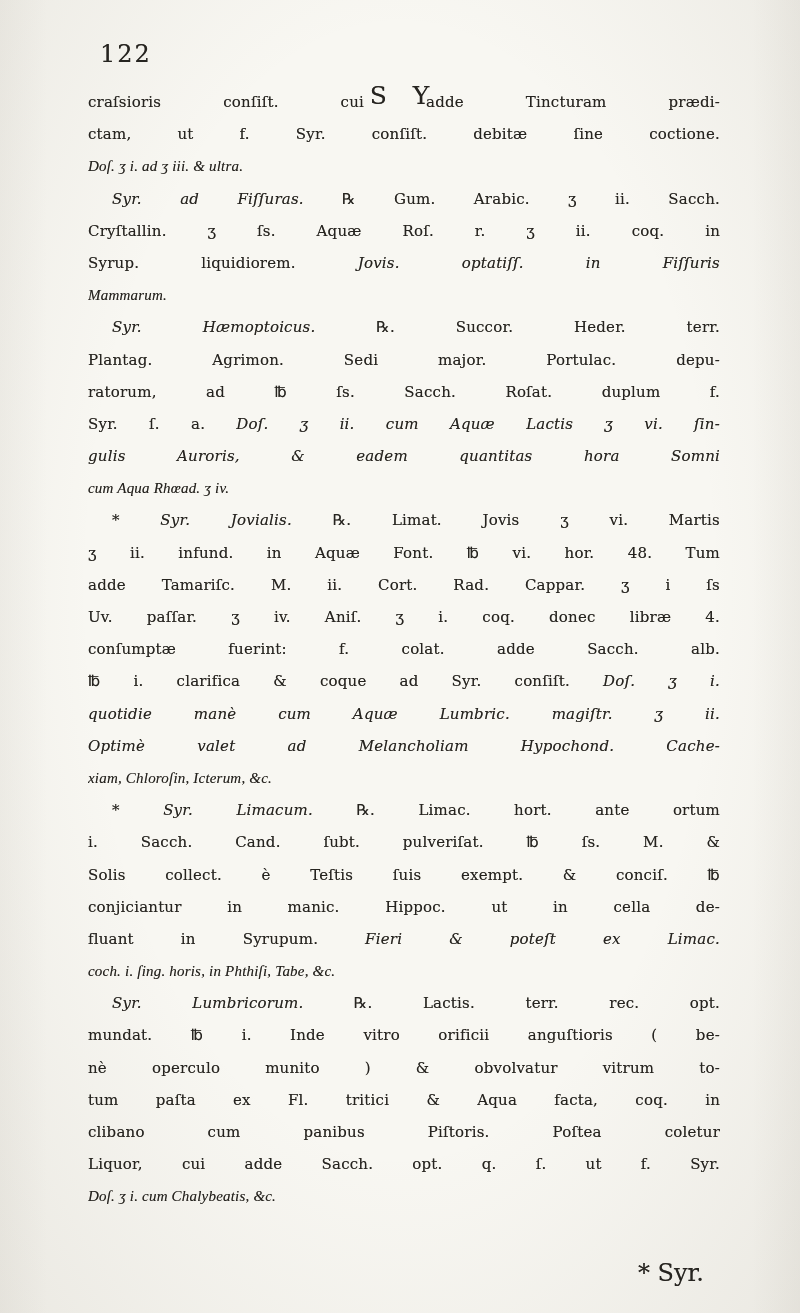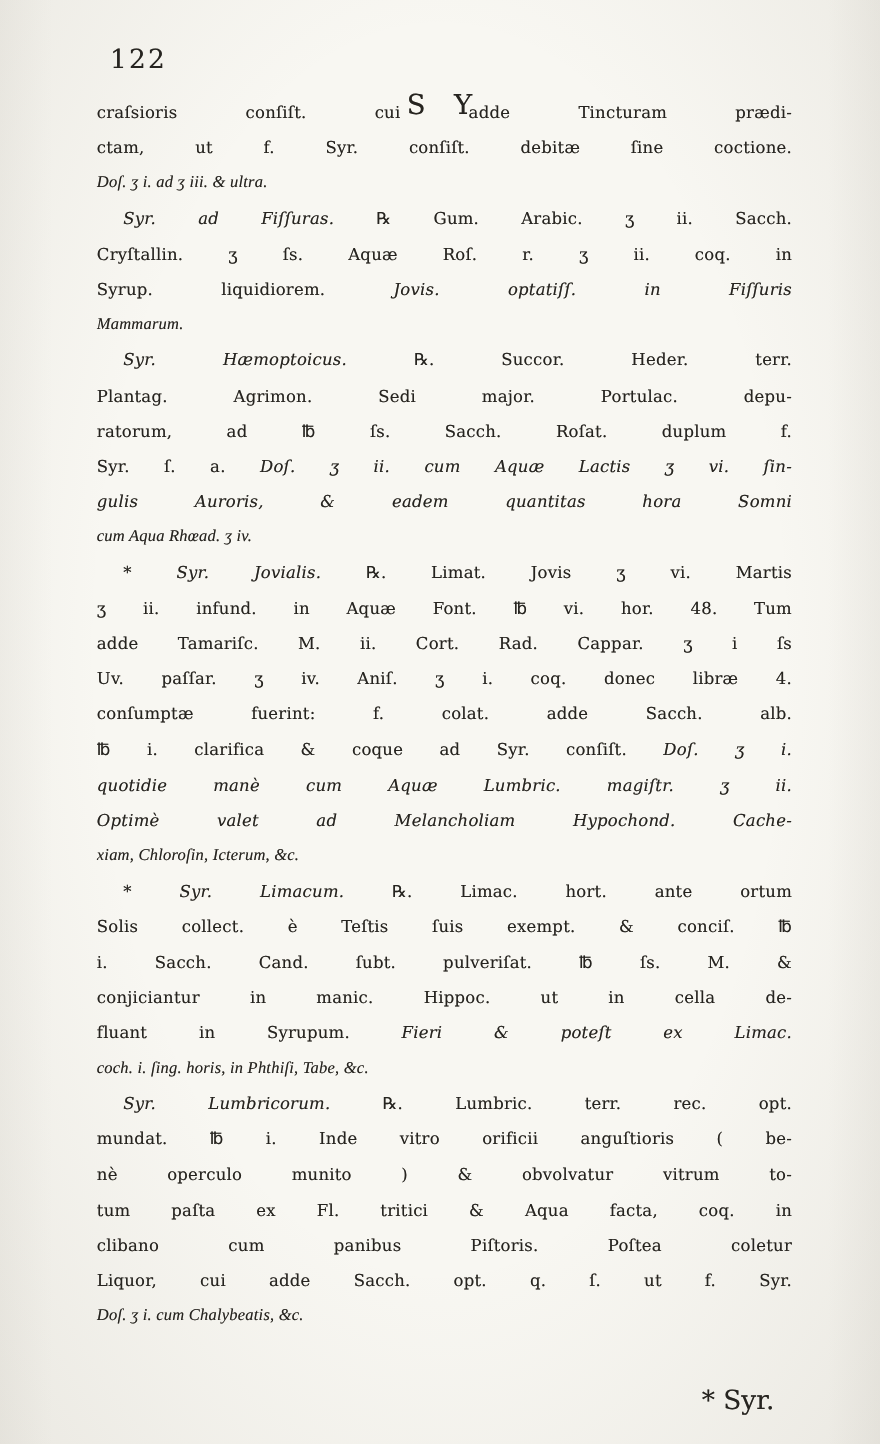--- a/index.html
+++ b/index.html
@@ -106,26 +106,26 @@
     <div class="line indent"><span>* </span><span class="it">Syr. Jovialis. </span><span>℞. Limat. Jovis ʒ vi. Martis</span></div>
     <div class="line"><span>ʒ ii. infund. in Aquæ Font. ℔ vi. hor. 48. Tum</span></div>
     <div class="line"><span>adde Tamariſc. M. ii. Cort. Rad. Cappar. ʒ i ſs</span></div>
     <div class="line"><span>Uv. paſſar. ʒ iv. Aniſ. ʒ i. coq. donec libræ 4.</span></div>
     <div class="line"><span>conſumptæ fuerint: f. colat. adde Sacch. alb.</span></div>
     <div class="line"><span>℔ i. clarifica &amp; coque ad Syr. conſiſt. </span><span class="it">Doſ. ʒ i.</span></div>
     <div class="line"><span class="it">quotidie manè cum Aquæ Lumbric. magiſtr. ʒ ii.</span></div>
     <div class="line"><span class="it">Optimè valet ad Melancholiam Hypochond. Cache-</span></div>
     <div class="line end"><span class="it">xiam, Chloroſin, Icterum, &amp;c.</span></div>
     <div class="line indent"><span>* </span><span class="it">Syr. Limacum. </span><span>℞. Limac. hort. ante ortum</span></div>
+    <div class="line"><span>i. Sacch. Cand. ſubt. pulveriſat. ℔ ſs. M. &amp;</span></div>
     <div class="line"><span>Solis collect. è Teſtis ſuis exempt. &amp; conciſ. ℔</span></div>
-    <div class="line"><span>i. Sacch. Cand. ſubt. pulveriſat. ℔ ſs. M. &amp;</span></div>
     <div class="line"><span>conjiciantur in manic. Hippoc. ut in cella de-</span></div>
     <div class="line"><span>fluant in Syrupum. </span><span class="it">Fieri &amp; poteſt ex Limac.</span></div>
     <div class="line end"><span class="it">coch. i. ſing. horis, in Phthiſi, Tabe, &amp;c.</span></div>
-    <div class="line indent"><span class="it">Syr. Lumbricorum. </span><span>℞. Lumbric. terr. rec. opt.</span></div>
+    <div class="line indent"><span class="it">Syr. Lumbricorum. </span><span>℞. Lactis. terr. rec. opt.</span></div>
     <div class="line"><span>mundat. ℔ i. Inde vitro orificii anguſtioris ( be-</span></div>
     <div class="line"><span>nè operculo munito ) &amp; obvolvatur vitrum to-</span></div>
     <div class="line"><span>tum paſta ex Fl. tritici &amp; Aqua facta, coq. in</span></div>
     <div class="line"><span>clibano cum panibus Piſtoris. Poſtea coletur</span></div>
     <div class="line"><span>Liquor, cui adde Sacch. opt. q. ſ. ut f. Syr.</span></div>
     <div class="line end"><span class="it">Doſ. ʒ i. cum Chalybeatis, &amp;c.</span></div>
   </div>
 
 <div class="catchword">* Syr.</div>
 

